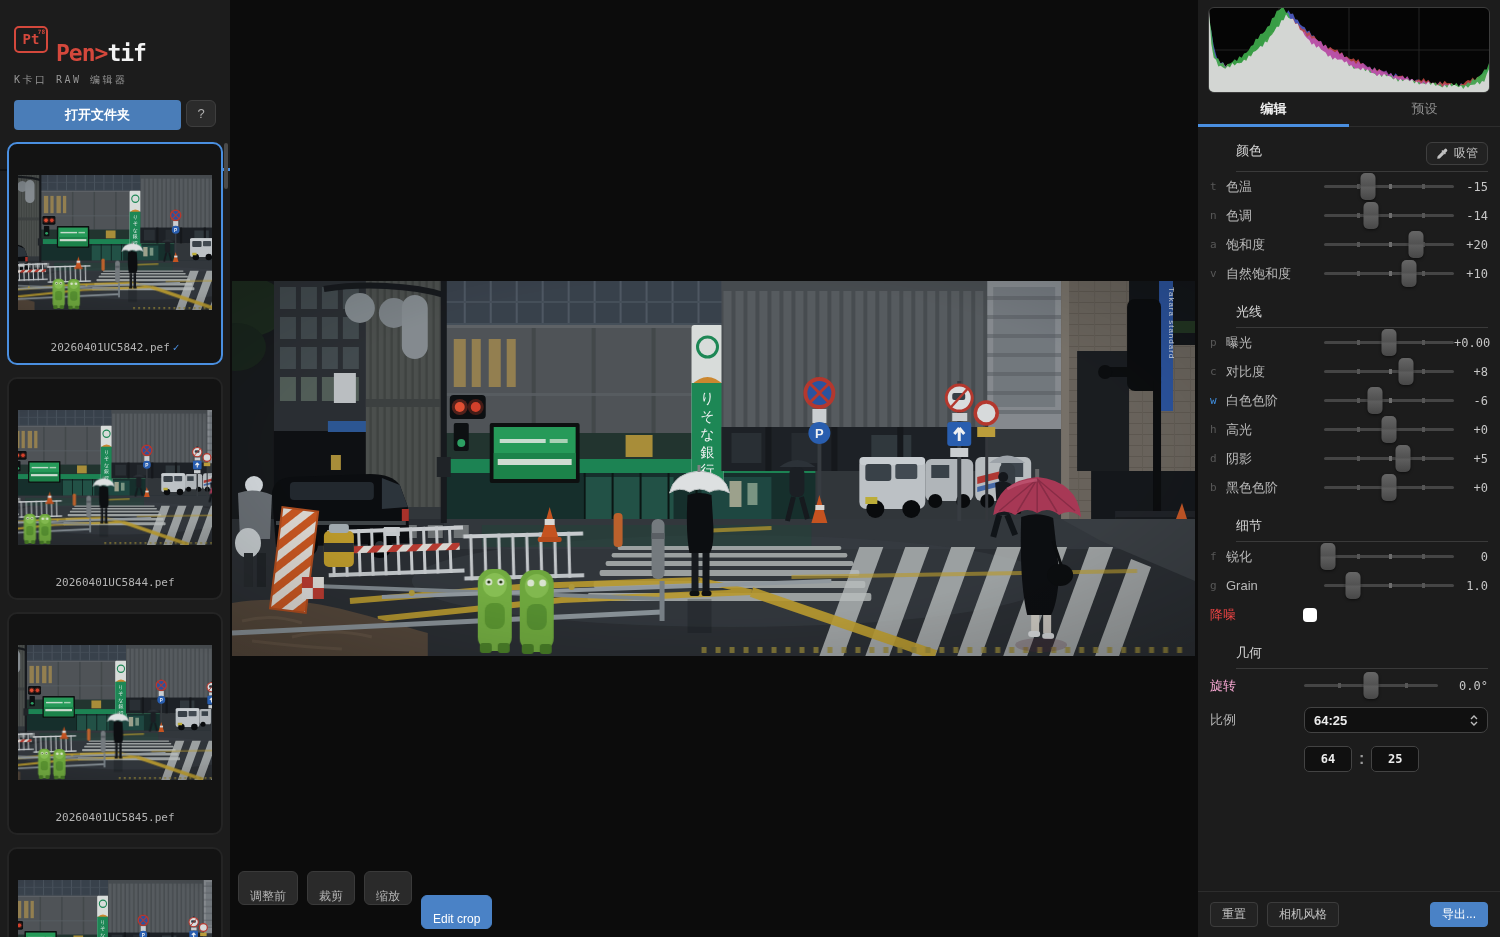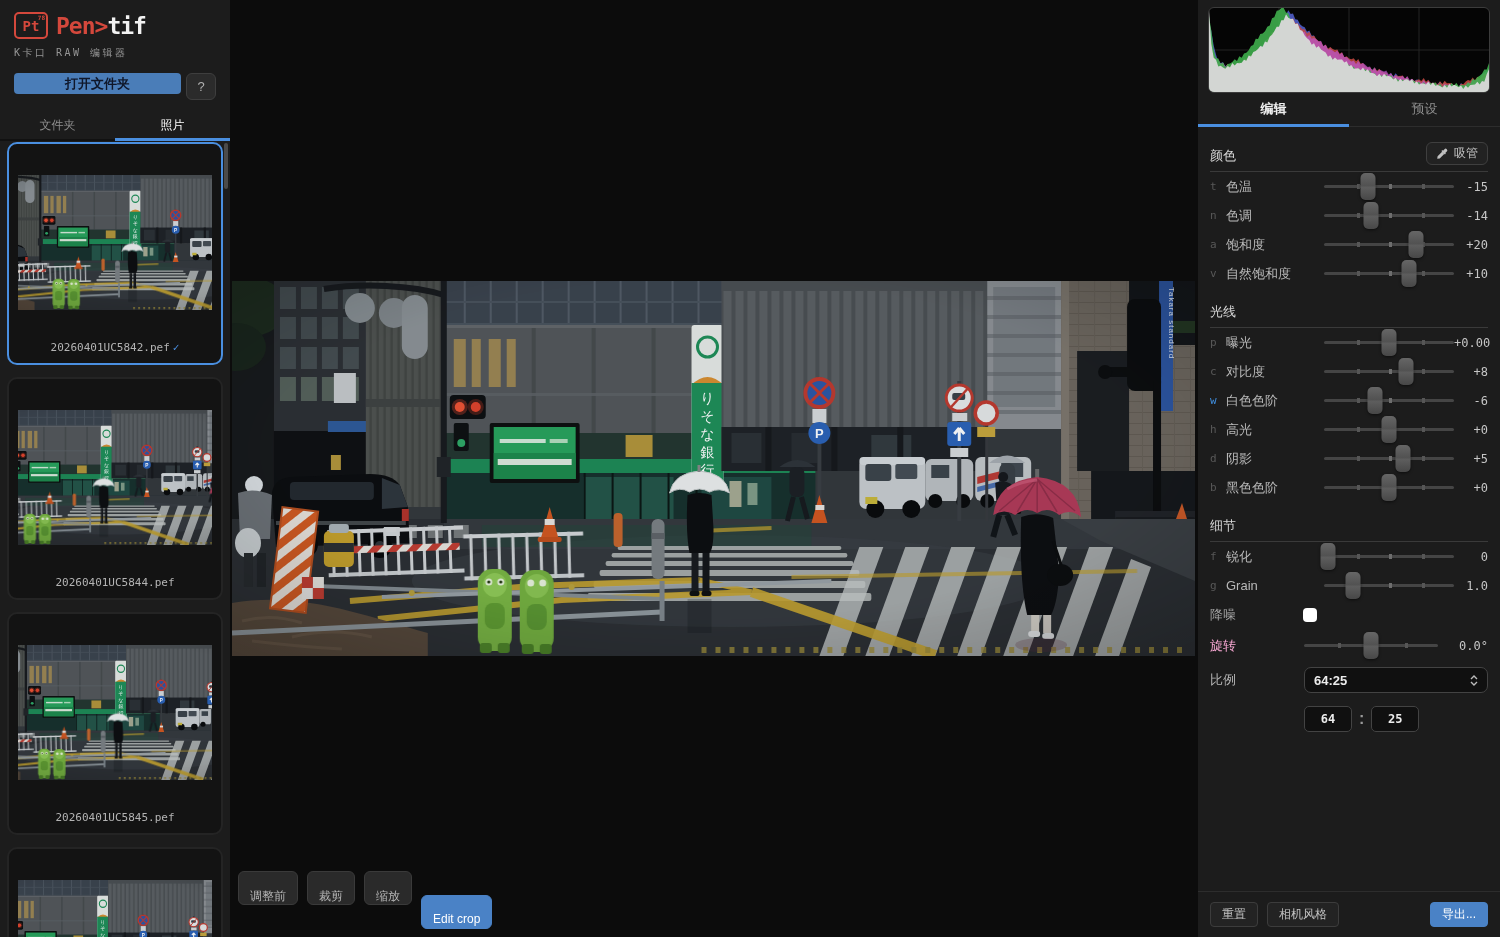--- a/index.html
+++ b/index.html
@@ -6,25 +6,25 @@
   body{font-family:"Liberation Sans","DejaVu Sans",sans-serif;-webkit-font-smoothing:antialiased;}
   .app{position:relative;width:1500px;height:937px;overflow:hidden;background:#0c0c0c;color:#ddd;}
   button{cursor:pointer;}
   
   .sidebar{position:absolute;left:0;top:0;width:230px;height:100%;background:#1c1c1c;}
   .brand{padding:12px 14px 0;}
   .brand-row{display:flex;align-items:center;gap:8px;}
   .logo-badge{position:relative;width:30px;height:23px;border:2px solid #d4483c;border-radius:5px;
     color:#d4483c;font:bold 14px "DejaVu Sans Mono",monospace;display:flex;align-items:center;justify-content:center;}
   .logo-sup{position:absolute;top:0px;right:1px;font-size:6px;color:#d4483c;}
-  .logo-text{font-family:"DejaVu Sans Mono",monospace;font-weight:bold;font-size:23px;letter-spacing:-1px;}
+  .logo-text{font-family:"DejaVu Sans Mono",monospace;font-weight:bold;font-size:23px;letter-spacing:-1px;margin-top:28px;}
   .logo-red{color:#d4483c;}.logo-white{color:#f2f2f2;}
   .subtitle{margin-top:7px;font-size:10px;color:#969696;letter-spacing:2.5px;font-family:"DejaVu Sans Mono",monospace;}
   .side-actions{display:flex;gap:5px;padding:13px 14px 0;}
-  .open-btn{flex:1;height:21px;background:#4a7db8;border:none;border-radius:4px;color:#0f172a;font-size:13px;font-weight:bold;}
+  .open-btn{flex:1;height:30px;background:#4a7db8;border:none;border-radius:4px;color:#ffffff;font-size:13px;font-weight:bold;}
   .help-btn{width:30px;height:27px;background:#2b2b2b;border:1px solid #3e3e3e;border-radius:6px;color:#b0b0b0;font-size:13px;}
   .side-tabs{display:flex;margin-top:13px;height:26px;border-bottom:2px solid #111;}
   .side-tab{flex:1;text-align:center;font-size:12px;color:#8f8f8f;line-height:24px;position:relative;}
   .side-tab.active{color:#fff;}
   .side-tab.active:after{content:"";position:absolute;left:0;right:0;bottom:-2px;height:3px;background:#4a8fe0;}
   .thumbs{position:absolute;top:140px;bottom:0;left:0;right:0;overflow:hidden;padding:2px 5px;}
   .thumb-card{position:relative;margin:0 2px 12px;background:#131313;border-radius:10px;border:2px solid #242424;height:219px;}
   .thumb-card.selected{border-color:#4a8fe0;}
   .thumb-img{display:block;margin:31px auto 0;width:194px;height:135px;background:#0e0e0e;overflow:hidden;}
   .thumb-img svg{display:block;width:100%;height:100%;}
@@ -40,36 +40,36 @@
   .vbtn.primary{background:#4a82c6;border-color:#4a82c6;color:#fff;margin-top:24px;}
   
   .panel{position:absolute;right:0;top:0;width:302px;height:100%;background:#1c1c1c;}
   .hist{margin:7px 10px 0;height:84px;background:#050505;border:1px solid #3c3c3c;border-radius:6px;overflow:hidden;}
   .hist svg{display:block;width:100%;height:100%;}
   .panel-tabs{display:flex;height:33px;border-bottom:1px solid #2d2d2d;}
   .panel-tab{flex:1;text-align:center;line-height:32px;font-size:13px;color:#8f8f8f;position:relative;}
   .panel-tab.active{color:#f0f0f0;font-weight:bold;}
   .panel-tab.active:after{content:"";position:absolute;left:0;right:0;bottom:-1px;height:3px;background:#4a8fe0;}
   .sections{padding:0 12px;}
-  .sec-head{display:flex;align-items:flex-end;justify-content:space-between;margin-top:11px;padding:4px 0 6px;border-bottom:1px solid #3a3a3a;}
+  .sec-head{display:flex;align-items:flex-start;justify-content:space-between;margin-top:11px;padding:4px 0 6px;border-bottom:1px solid #3a3a3a;margin-left:26px;}
   .sec-title{font-size:13px;color:#d8d8d8;}
   .eyedrop-btn{display:flex;align-items:center;gap:6px;height:23px;padding:0 9px;background:#222;border:1px solid #3f3f3f;border-radius:6px;color:#c0c0c0;font-size:12px;}
   .srow{display:grid;grid-template-columns:16px 98px 130px auto;align-items:center;height:29px;}
   .skey{font:11px "DejaVu Sans Mono",monospace;color:#585858;}
   .skey.active{color:#3f8cdb;}
   .slbl{font-size:13px;color:#b8b8b8;}
   .strack{position:relative;height:29px;}
   .sline{position:absolute;left:0;right:0;top:13px;height:3px;background:#454545;border-radius:2px;}
   .tick{position:absolute;top:12px;width:3px;height:5px;background:#565656;}
   .t25{left:25%;}.t50{left:50%;background:#6e6e6e;}.t75{left:75%;}
   .shandle{position:absolute;top:1px;width:15px;height:27px;border-radius:5px;left:var(--pos,50%);transform:translateX(-50%);
     background:linear-gradient(#666,#525252 46%,#5d5d5d 54%,#474747);box-shadow:0 1px 3px rgba(0,0,0,.55);}
   .sval{font:12px "DejaVu Sans Mono",monospace;color:#c6c6c6;text-align:right;white-space:nowrap;}
   .denoise-row{display:grid;grid-template-columns:93px auto;align-items:center;height:29px;}
-  .dlbl{font-size:13px;color:#a3a3a3;}
+  .dlbl{font-size:13px;color:#ef4444;}
   .checkbox{width:14px;height:14px;border-radius:4px;background:#3a3a3a;}
   .checkbox.checked{background:#fff;}
   .geo-row{display:grid;grid-template-columns:94px 134px auto;align-items:center;height:29px;margin-top:2px;}
   .glbl{font-size:13px;color:#f9a8d4;}
   .ratio-row{display:flex;align-items:center;margin-top:7px;}
   .ratio-label{width:94px;font-size:13px;color:#b8b8b8;}
   .ratio-select{flex:1;height:24px;background:#101010;border:1px solid #434343;border-radius:7px;display:flex;align-items:center;padding:0 9px;color:#ececec;font-size:13px;font-weight:bold;}
   .updown{margin-left:auto;display:flex;flex-direction:column;gap:1px;}
   .ratio-inputs{display:flex;align-items:center;gap:7px;margin-top:13px;padding-left:94px;}
   .ratio-input{width:42px;height:22px;background:#101010;border:1px solid #434343;border-radius:5px;color:#ececec;font:bold 12px "DejaVu Sans Mono",monospace;text-align:center;}
@@ -754,20 +754,23 @@
             <div class="tick t75"></div>
             <div class="shandle"></div>
           </div>
         <span class="sval">1.0</span>
       </div>
       <div class="denoise-row">
         <span class="dlbl">降噪</span>
         <div class="checkbox checked"></div>
       </div>
 
+      <div class="sec-head">
+        <span class="sec-title">几何</span>
+      </div>
       <div class="geo-row">
         <span class="glbl">旋转</span>
         <div class="strack" style="--pos: 50%;">
             <div class="sline"></div>
             <div class="tick t25"></div>
             <div class="tick t50"></div>
             <div class="tick t75"></div>
             <div class="shandle"></div>
           </div>
         <span class="sval">0.0°</span>

